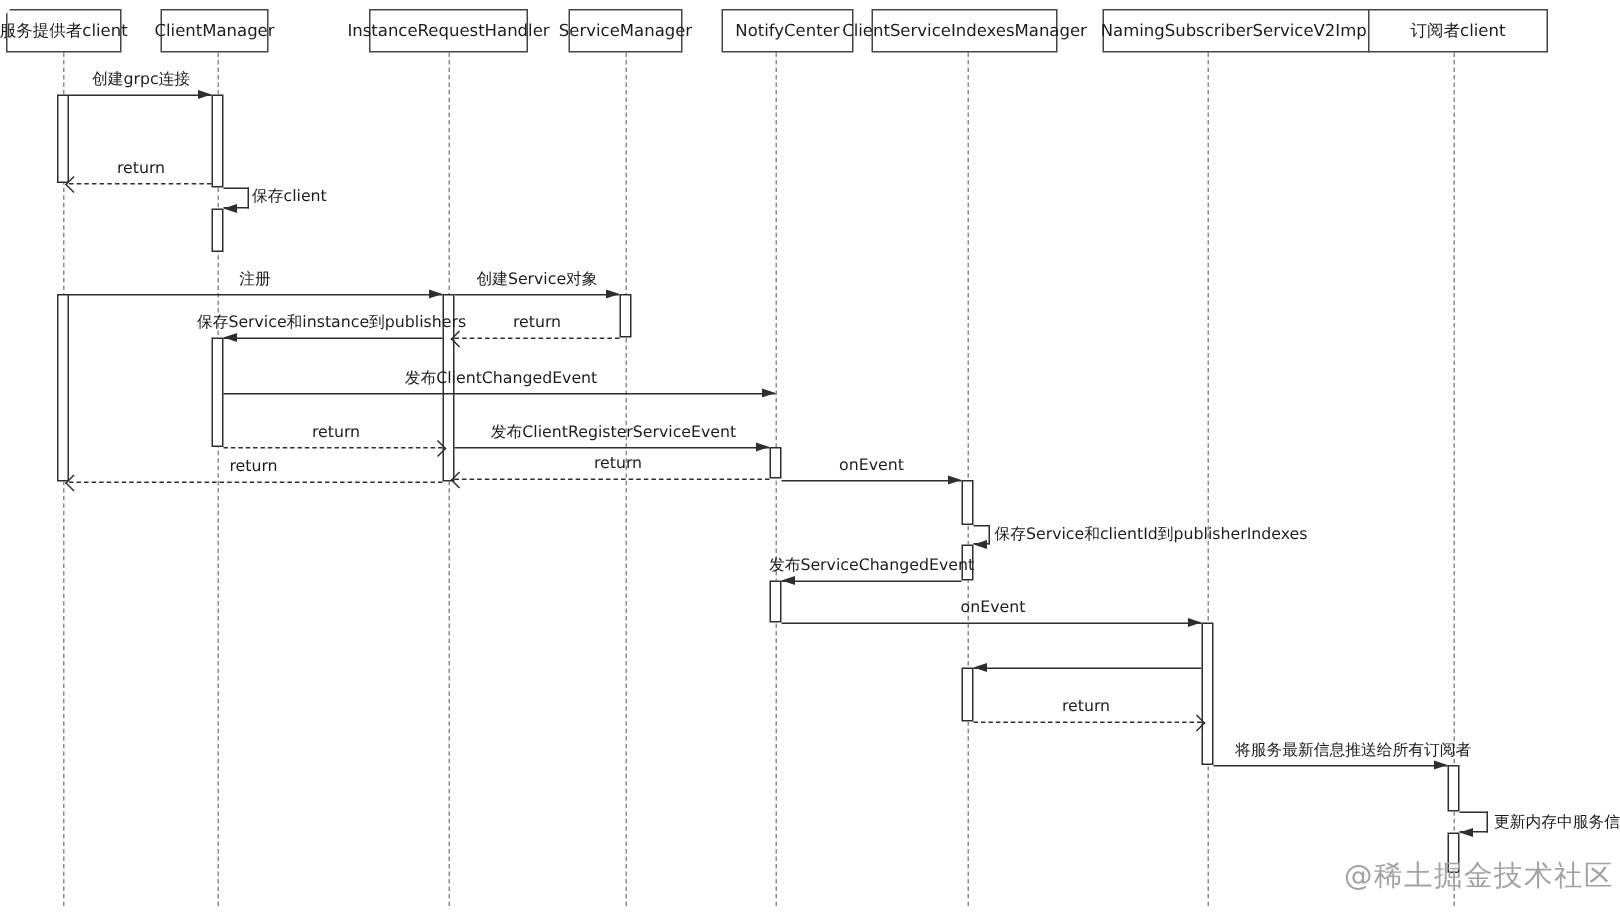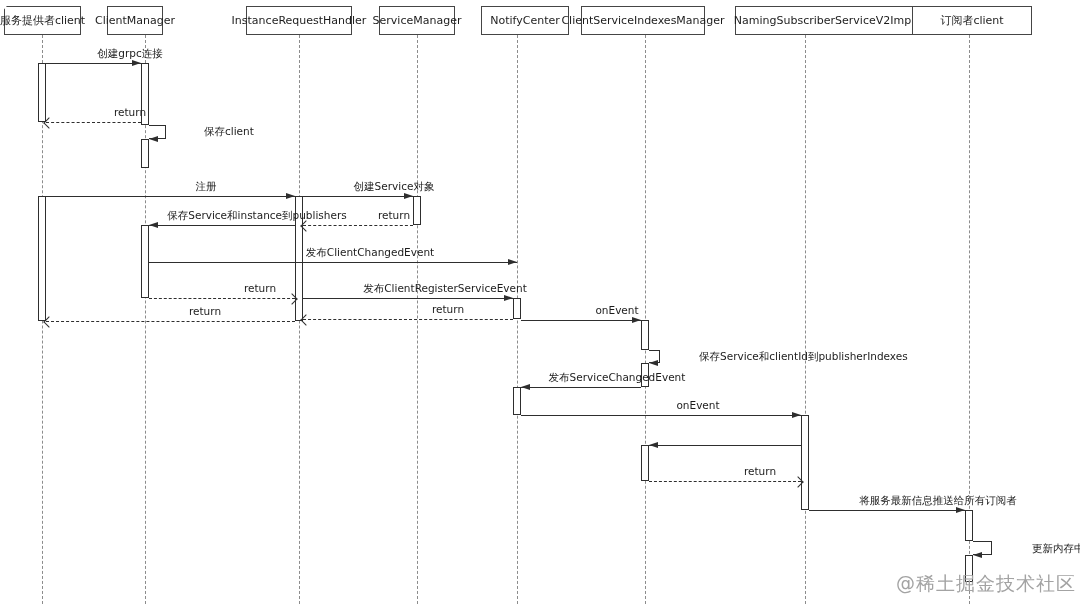--- a/index.html
+++ b/index.html
@@ -56,21 +56,21 @@
       border-top:3.5px solid transparent;border-bottom:3.5px solid transparent;}
   .oR{position:absolute;right:-1px;top:-4px;width:7px;height:7px;
       border-top:1px solid var(--line,#2e2e2e);border-right:1px solid var(--line,#2e2e2e);
       transform:rotate(45deg);}
   .oL{position:absolute;left:-1px;top:-4px;width:7px;height:7px;
       border-top:1px solid var(--line,#2e2e2e);border-left:1px solid var(--line,#2e2e2e);
       transform:rotate(-45deg);}
   .mlabel{
     position:absolute;transform:translateX(-50%);
     font-size:10.5px;line-height:14px;color:#1c1c1c;
-    white-space:nowrap;z-index:5;margin-left:36px;
+    white-space:nowrap;z-index:5;
   }
   .mlabel.la{transform:none;}
   .watermark{
     position:absolute;left:896px;top:571px;
     font-size:19px;letter-spacing:1px;
     color:var(--watermark,#a3a3a3);
     white-space:nowrap;z-index:6;
   }
 </style>
 </head>
@@ -83,21 +83,21 @@
   <div class="lifeline" style="left:299px"></div>
   <div class="lifeline" style="left:417px"></div>
   <div class="lifeline" style="left:517px"></div>
   <div class="lifeline" style="left:645px"></div>
   <div class="lifeline" style="left:805px"></div>
   <div class="lifeline" style="left:969px"></div>
 
   <div class="participant" style="left:4px;width:77px">
       <span>服务提供者client</span>
     </div>
-  <div class="participant" style="left:107px;width:56px">
+  <div class="participant" style="left:107px;width:72px">
       <span>ClientManager</span>
     </div>
   <div class="participant" style="left:246px;width:106px">
       <span>InstanceRequestHandler</span>
     </div>
   <div class="participant" style="left:379px;width:76px">
       <span>ServiceManager</span>
     </div>
   <div class="participant" style="left:481px;width:88px">
       <span>NotifyCenter</span>

